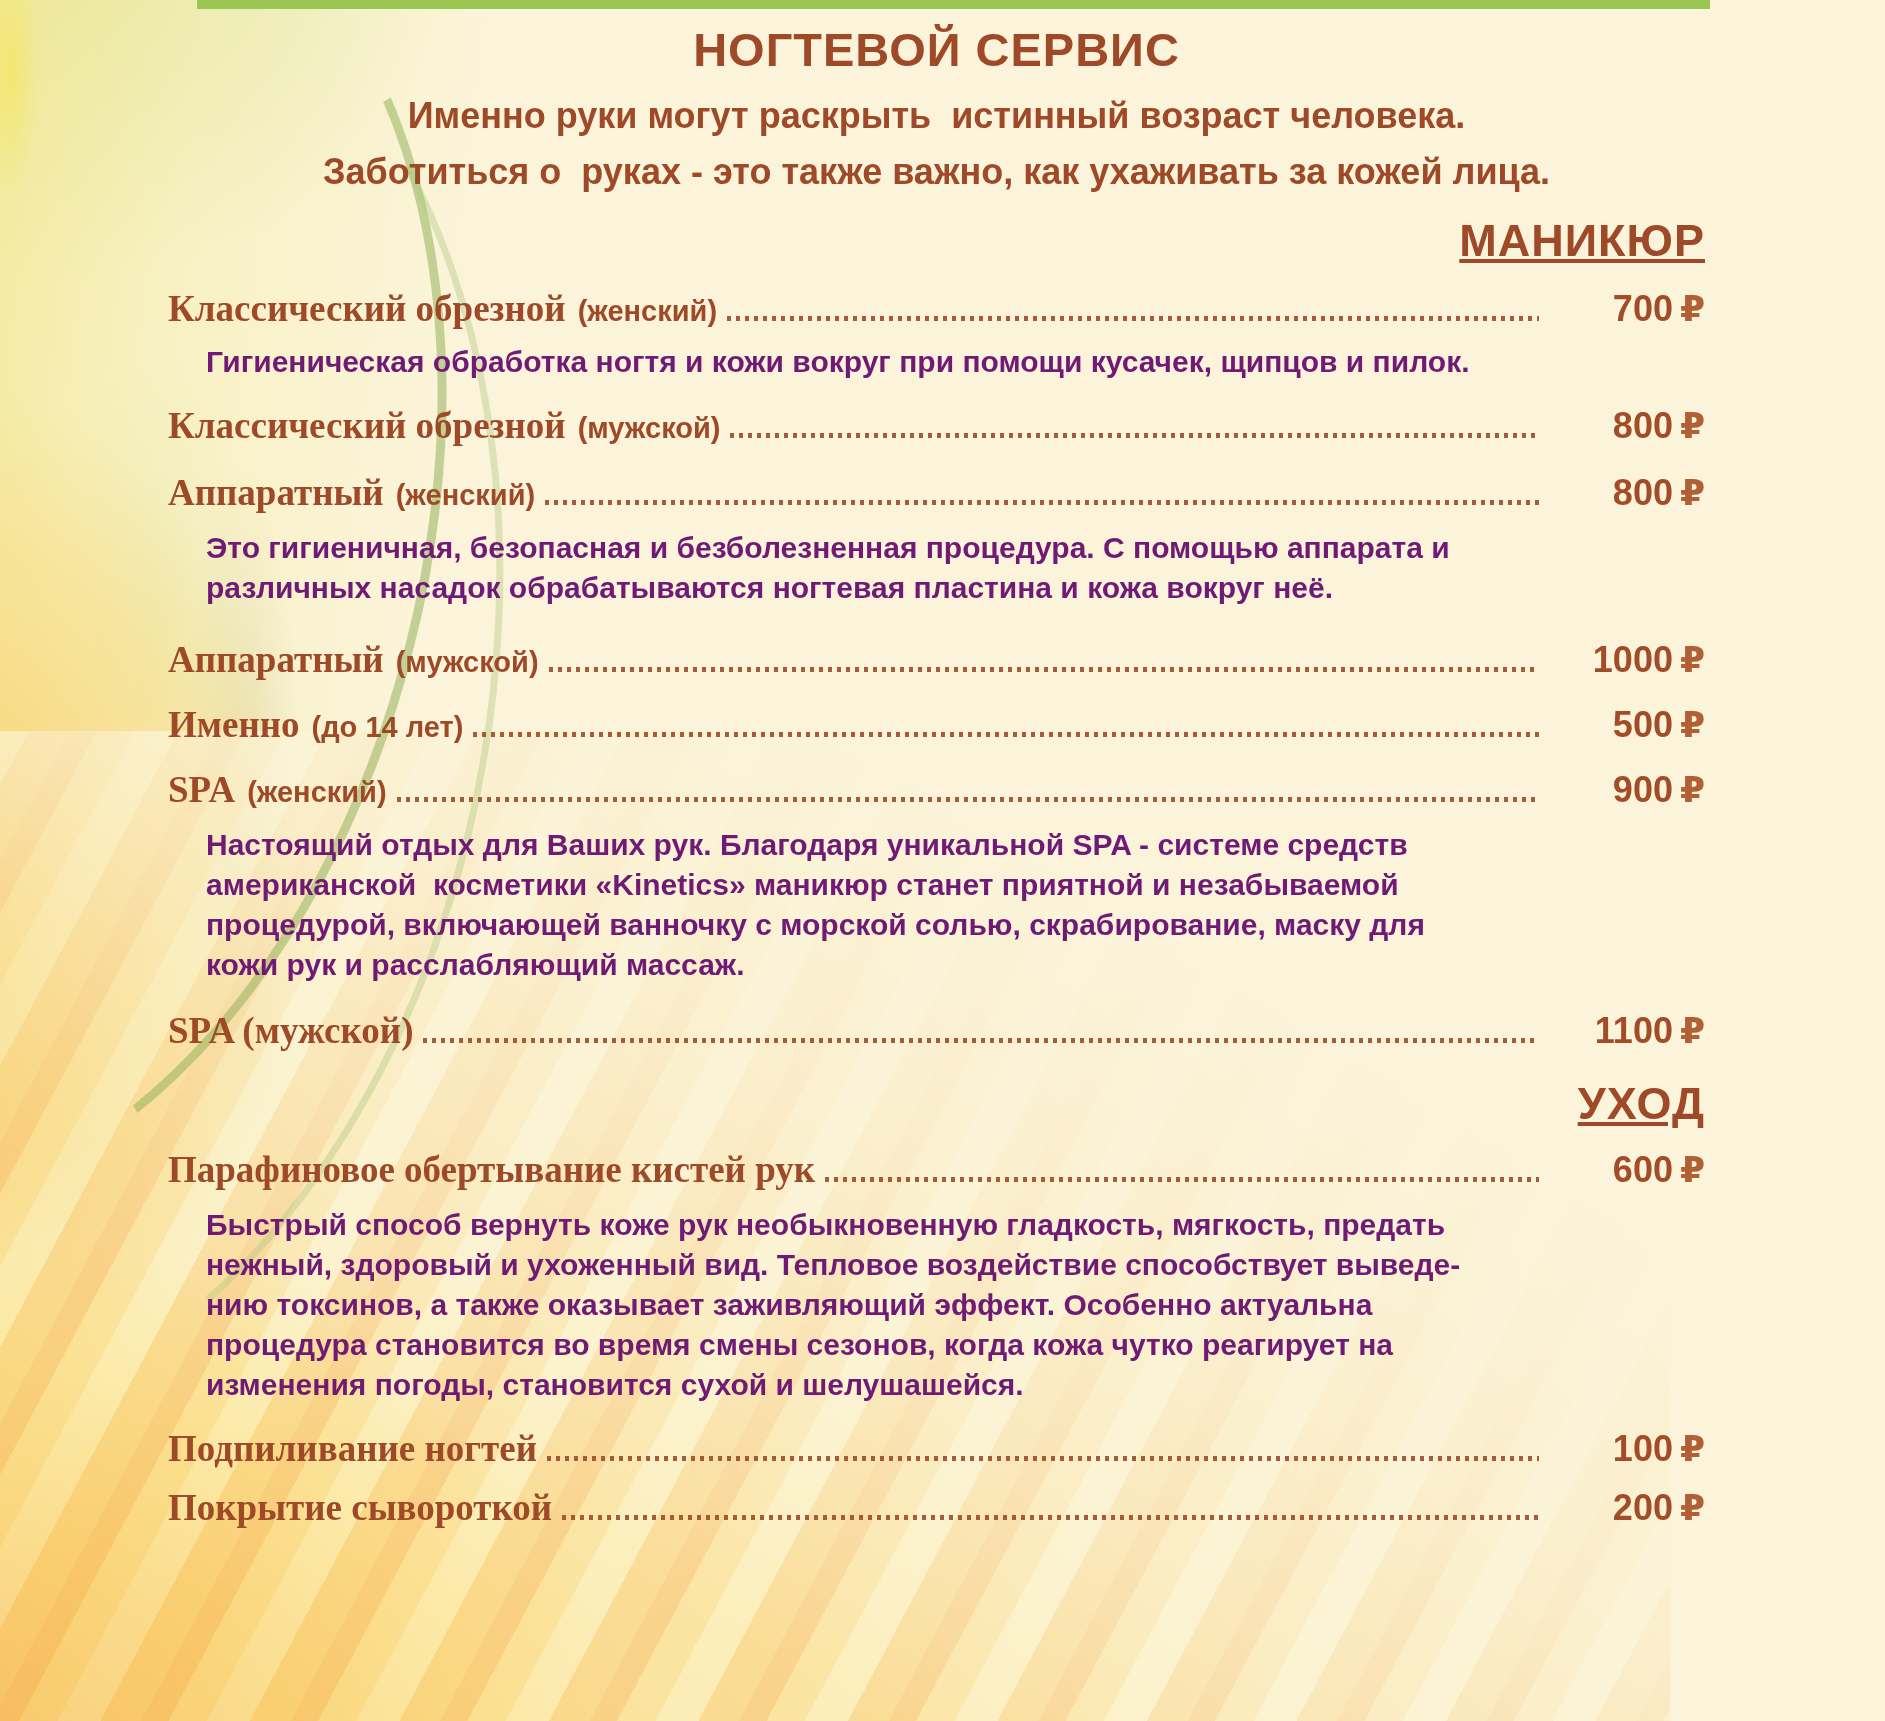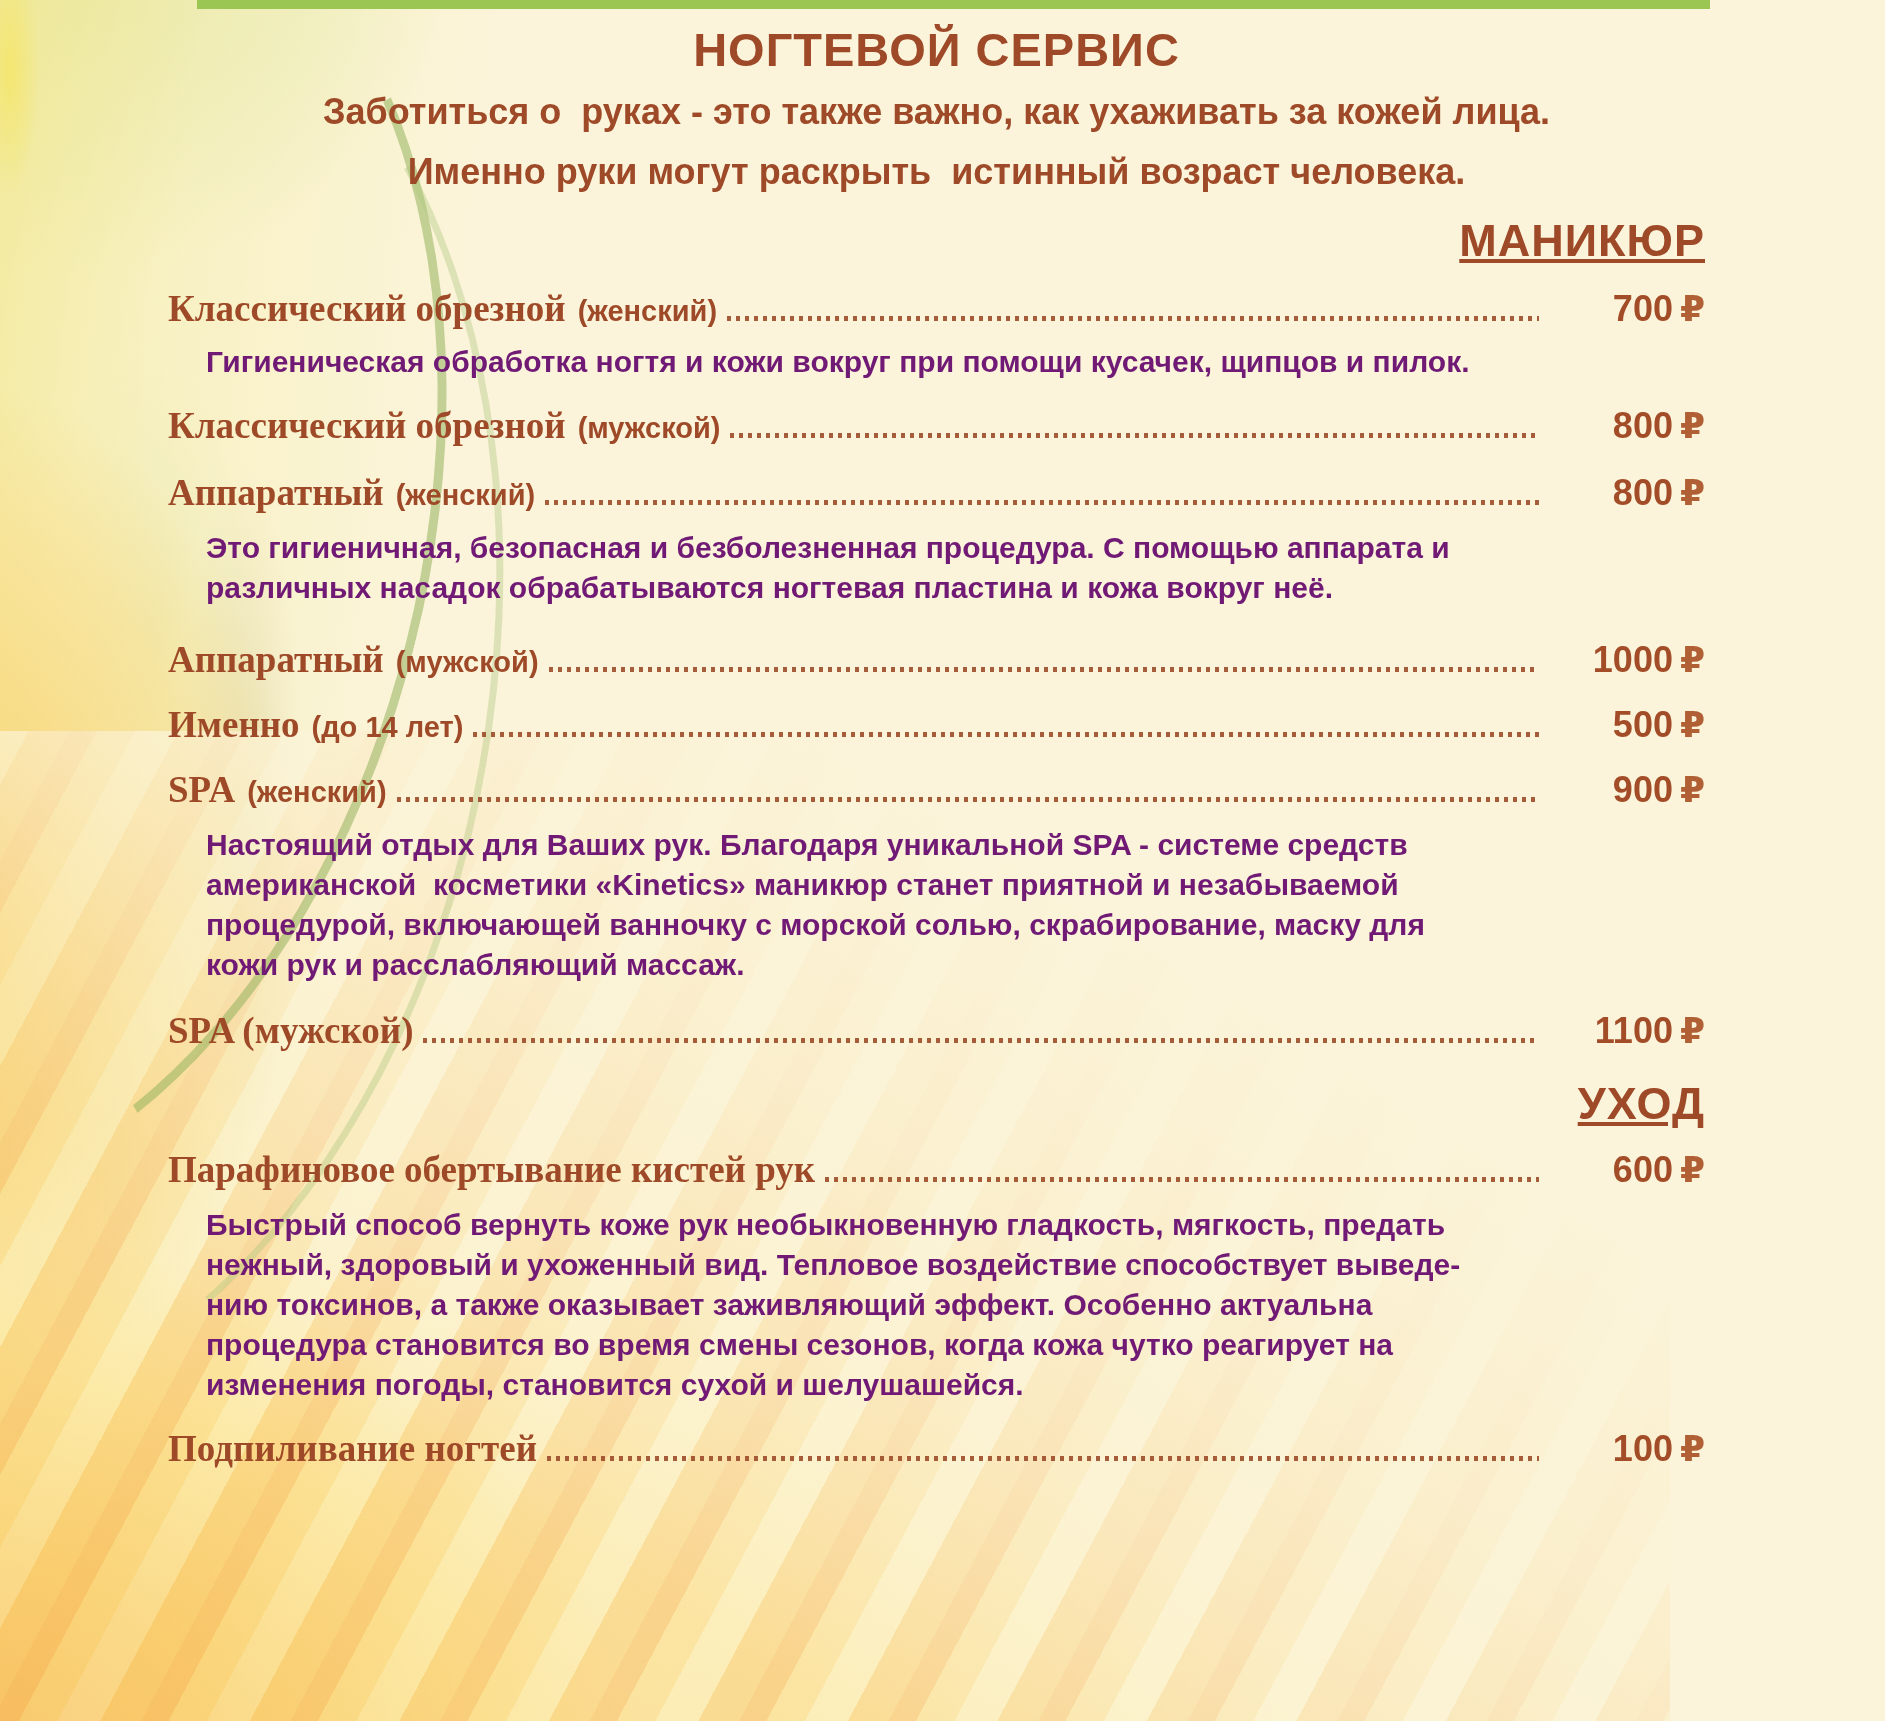--- a/index.html
+++ b/index.html
@@ -77,22 +77,22 @@
 
   <div class="bg"></div>
   <div class="streaks"></div>
   <div class="arc arc1"></div>
   <div class="arc arc2"></div>
   <div class="accent-bar" style="background:#9cc653;"></div>
 
   <div class="content">
 
     <div class="page-title">НОГТЕВОЙ СЕРВИС</div>
+    <div class="intro intro-2">Именно руки могут раскрыть&nbsp; истинный возраст человека.</div>
     <div class="intro intro-1">Заботиться о&nbsp; руках - это также важно, как ухаживать за кожей лица.</div>
-    <div class="intro intro-2">Именно руки могут раскрыть&nbsp; истинный возраст человека.</div>
 
     <div class="section-heading sh-manicure">МАНИКЮР</div>
 
     <div class="row mt20">
       <span class="name">Классический обрезной</span>
       <span class="qual">(женский)</span>
       <span class="leader"></span>
       <span class="price"><span>700</span><span class="cur">₽</span></span>
     </div>
     <div class="desc mt12">Гигиеническая обработка ногтя и кожи вокруг при помощи кусачек, щипцов и пилок.</div>
@@ -159,15 +159,21 @@
 процедура становится во время смены сезонов, когда кожа чутко реагирует на
 изменения погоды, становится сухой и шелушашейся.</div>
 
     <div class="row mt22">
       <span class="name">Подпиливание ногтей</span>
       <span class="qual"></span>
       <span class="leader"></span>
       <span class="price"><span>100</span><span class="cur">₽</span></span>
     </div>
 
+    <div class="row mt16">
+      <span class="name">Покрытие сывороткой</span>
+      <span class="qual"></span>
+      <span class="leader"></span>
+      <span class="price"><span>200</span><span class="cur">₽</span></span>
+    </div>
 
   </div>
 </div>
 
 </body></html>

